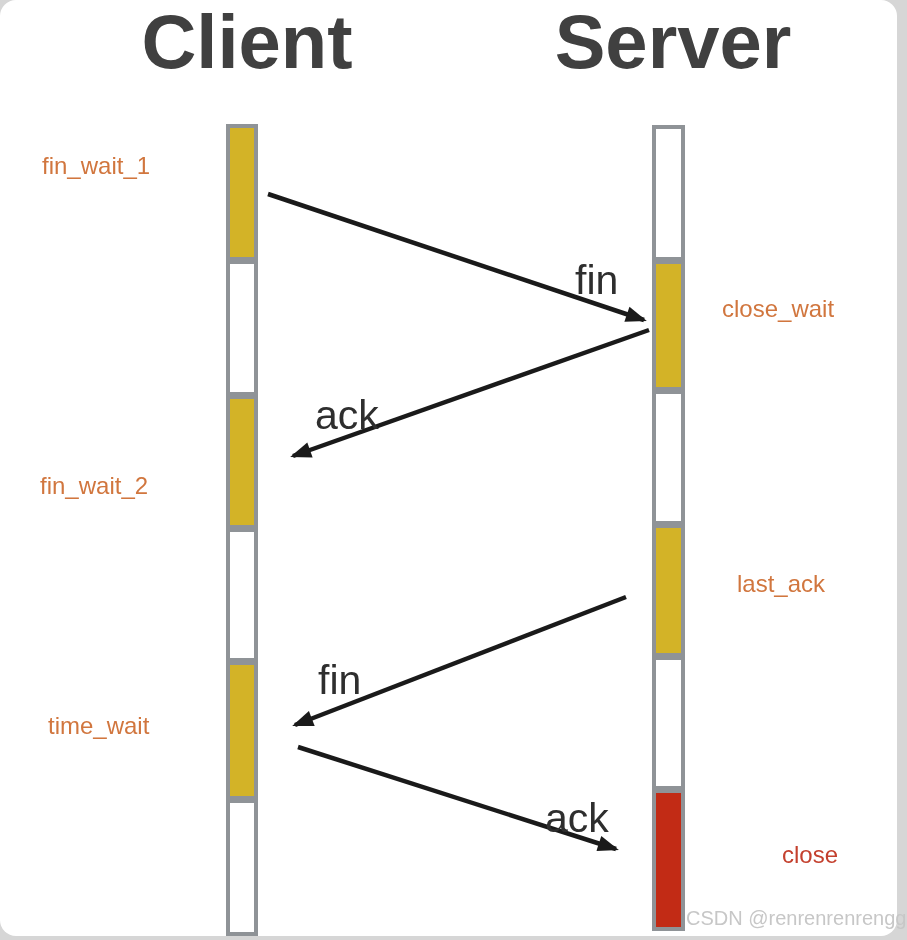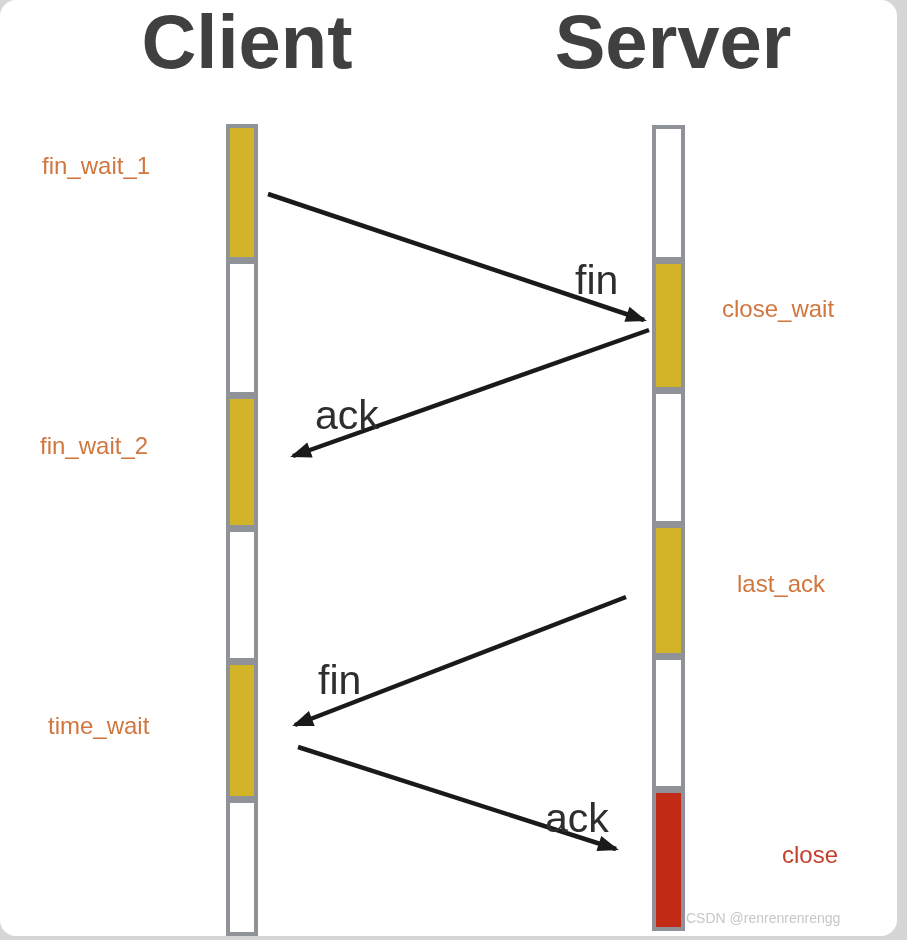--- a/index.html
+++ b/index.html
@@ -43,21 +43,21 @@
   }
   .state-label.closed { color: var(--close-label, #c4402e); margin-left: 20px; }
 
   .arrow-label {
     position: absolute; font-size: 41px; line-height: 34px;
     color: var(--arrow-label, #2e2e2e); white-space: nowrap; margin-top: 20px;
   }
 
   .watermark {
     position: absolute; left: 686px; top: 906px;
-    font-size: 14px; line-height: 24px;
+    font-size: 20px; line-height: 24px;
     color: var(--watermark, #c7c7c7); white-space: nowrap;
   }
 </style>
 </head>
 <body>
 
 <div class="card">
 
   <div class="header client">Client</div>
   <div class="header server">Server</div>
@@ -85,21 +85,21 @@
         <path d="M1,1 L22,9 L1,17 Z" fill="#1a1a1a"></path>
       </marker>
     </defs>
   <line x1="268" y1="194" x2="644" y2="320" marker-end="url(#ah)"></line>
       <line x1="649" y1="330" x2="293" y2="456" marker-end="url(#ah)"></line>
       <line x1="626" y1="597" x2="295" y2="725" marker-end="url(#ah)"></line>
       <line x1="298" y1="747" x2="616" y2="849" marker-end="url(#ah)"></line>
     </svg>
 
   <div class="state-label" style="left:42px; top:148px;">fin_wait_1</div>
-  <div class="state-label" style="left:40px; top:428px;">fin_wait_2</div>
+  <div class="state-label" style="left:40px; top:468px;">fin_wait_2</div>
   <div class="state-label" style="left:722px; top:291px;">close_wait</div>
   <div class="state-label" style="left:48px; top:708px;">time_wait</div>
   <div class="state-label" style="left:737px; top:566px;">last_ack</div>
   <div class="state-label closed" style="left:762px; top:837px;">close</div>
 
   <div class="arrow-label" style="left:575px; top:243px;">fin</div>
   <div class="arrow-label" style="left:315px; top:378px;">ack</div>
   <div class="arrow-label" style="left:318px; top:643px;">fin</div>
   <div class="arrow-label" style="left:545px; top:781px;">ack</div>
 

